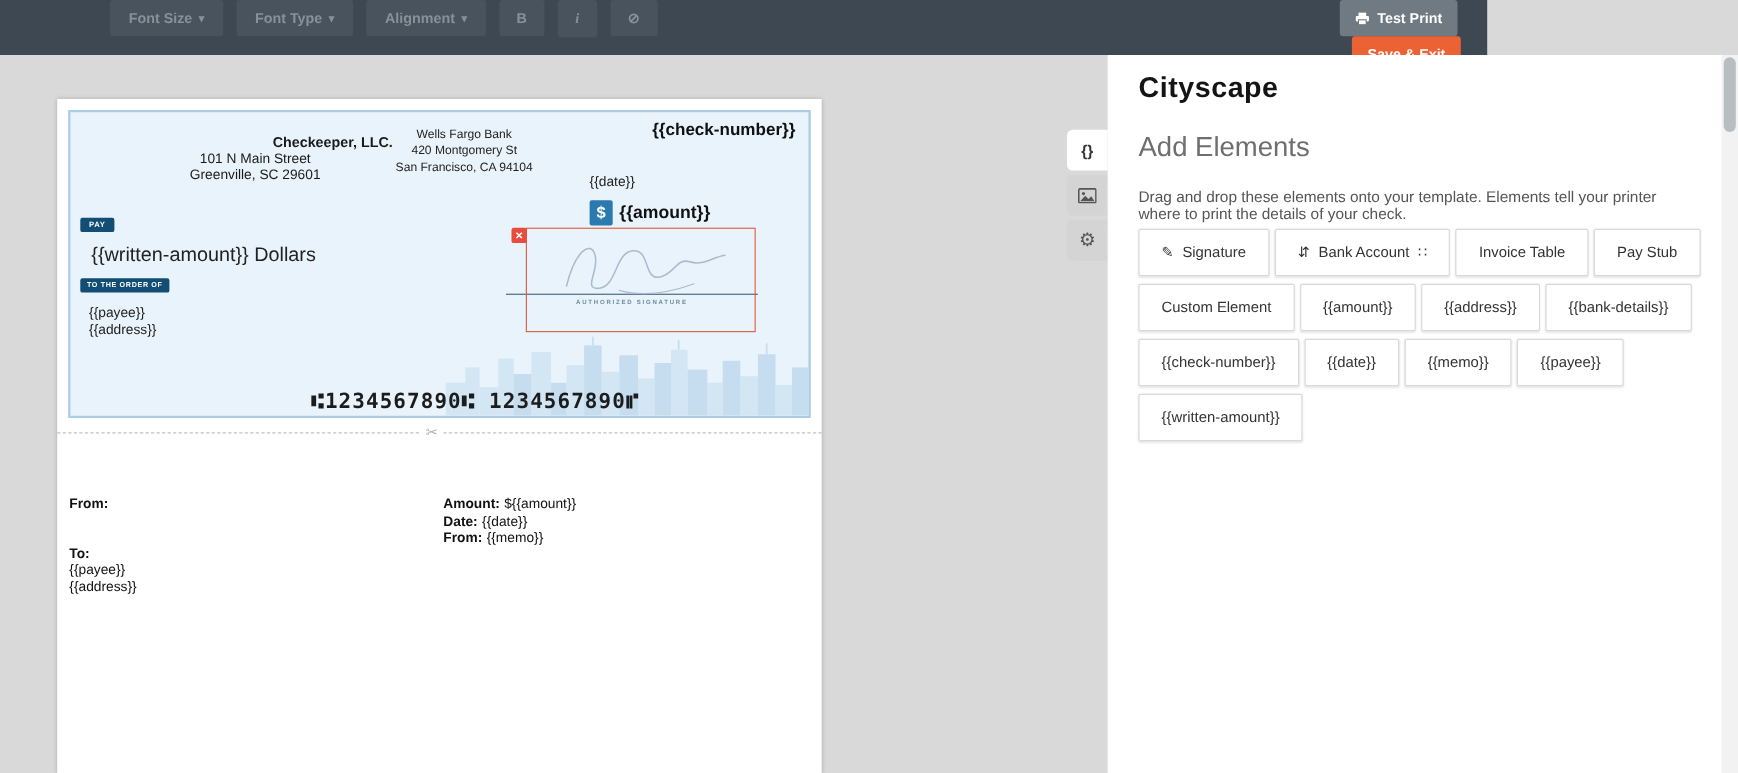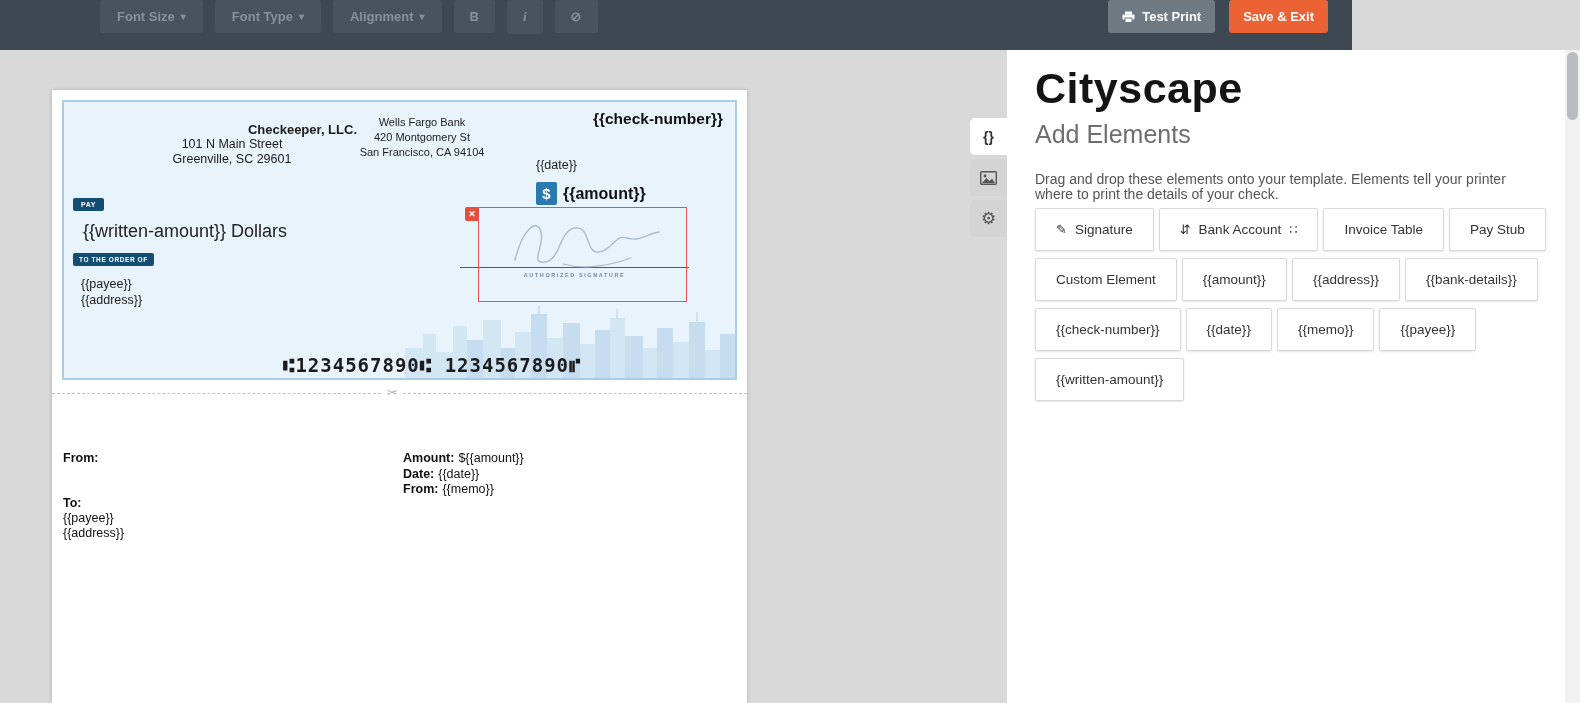--- a/index.html
+++ b/index.html
@@ -9,21 +9,21 @@
 
   
   .topbar { position:absolute; left:0; top:0; width:1352px; height:50px; background:#3d4852;
             display:flex; align-items:flex-start; padding:0 24px 0 100px; }
   .tb-btn { background:#48535d; color:#87919a; font-weight:bold; font-size:13px;
             border:none; border-radius:3px; padding:9px 17px; margin-right:12px;
             font-family:"Liberation Sans", sans-serif; display:flex; align-items:center; gap:6px; }
   .tb-btn .caret { font-size:10px; }
   .tb-btn.square { padding:9px 16px; }
   .tb-btn.italic-btn { font-style:italic; font-family:"Liberation Serif", serif; }
-  .tb-right { margin-left:auto; display:flex; align-items:center; }
+  .tb-right { margin-left:auto; display:flex; align-items:center;flex-direction:column; }
   .tb-test { background:#6f7a83; color:#ffffff; font-weight:bold; font-size:13px; border:none;
              border-radius:3px; padding:9px 14px; display:flex; align-items:center; gap:7px;
              font-family:"Liberation Sans", sans-serif; }
   .tb-save { background:#eb6234; color:#ffffff; font-weight:bold; font-size:13px; border:none;
              border-radius:3px; padding:9px 14px; margin-left:14px; font-family:"Liberation Sans", sans-serif; }
 
   
   .canvas { position:absolute; left:0; top:50px; width:1007px; height:653px; background:#d9d9d9; }
   .page { position:absolute; left:52px; top:40px; width:695px; height:613px; background:#ffffff;
           box-shadow:0 0 4px rgba(0,0,0,.2); }
@@ -74,21 +74,21 @@
   
   .tabstrip { position:absolute; left:970px; top:118px; width:37px; }
   .tab { width:37px; height:37px; margin-bottom:4px; display:flex; align-items:center;
          justify-content:center; border-radius:5px 0 0 5px; }
   .tab.active { background:#ffffff; color:#333; font-weight:bold; font-size:14px; }
   .tab.inactive { background:#d4d4d4; color:#555; }
   .tab .gear { font-size:17px; color:#555; }
 
   
   .sidebar { position:absolute; left:1007px; top:50px; width:573px; height:653px; background:#ffffff; }
-  .sb-title { position:absolute; left:28px; top:14px; font-size:43px; font-weight:600;
+  .sb-title { position:absolute; left:28px; top:14px; font-size:26px; font-weight:600;
               color:#141414; letter-spacing:.5px; }
   .sb-heading { position:absolute; left:28px; top:70px; font-size:25px; font-weight:400; color:#6e6e6e; }
   .sb-desc { position:absolute; left:28px; top:122px; width:505px; font-size:14px;
              line-height:15px; color:#555; }
   .elements { position:absolute; left:28px; top:158px; width:515px; display:flex;
               flex-wrap:wrap; gap:7px 5px; align-items:flex-start; }
   .el-btn { background:#ffffff; border:1px solid #d9d9d9; box-shadow:0 1px 2px rgba(0,0,0,.1);
             border-radius:2px; padding:13px 20px; font-size:13.5px; color:#333;
             display:flex; align-items:center; gap:8px; font-family:"Liberation Sans", sans-serif; }
   .el-icon { font-size:13px; color:#333; }

